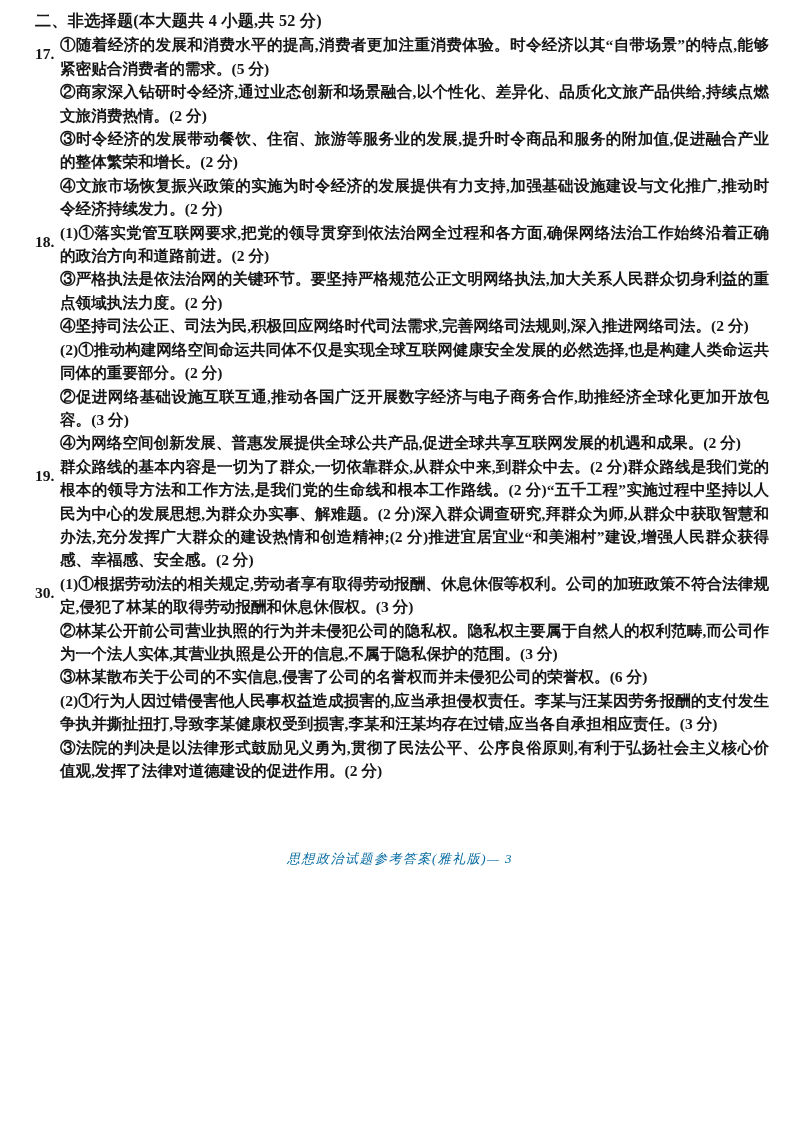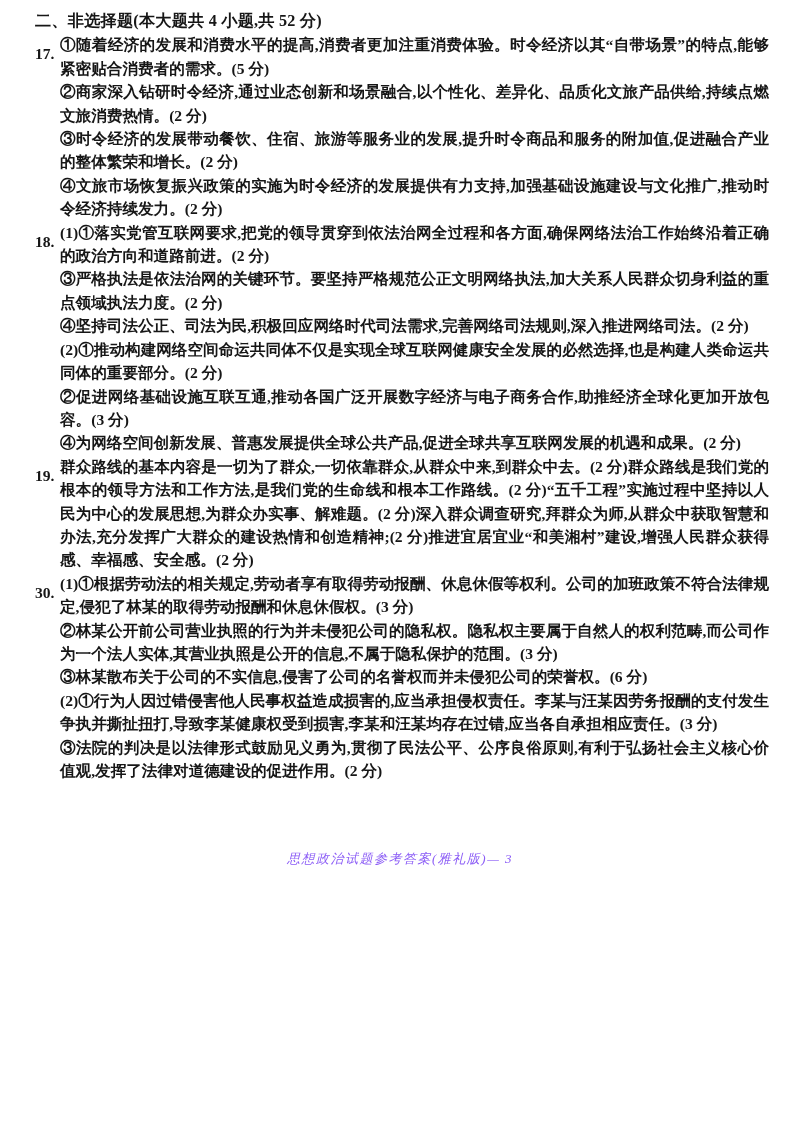--- a/index.html
+++ b/index.html
@@ -43,21 +43,21 @@
   }
   .footer {
     position: absolute;
     left: 0;
     right: 0;
     bottom: 40px;
     text-align: center;
     font-size: 13px;
     font-style: italic;
     font-weight: 400;
-    color: #8b5cf6;
+    color: #0369a1;
     letter-spacing: 1.5px;
   }
 </style>
 </head>
 <body>
 
 <div class="page">
   <div class="content">
 
     <h2 class="section-heading">二、非选择题(本大题共 4 小题,共 52 分)</h2>

